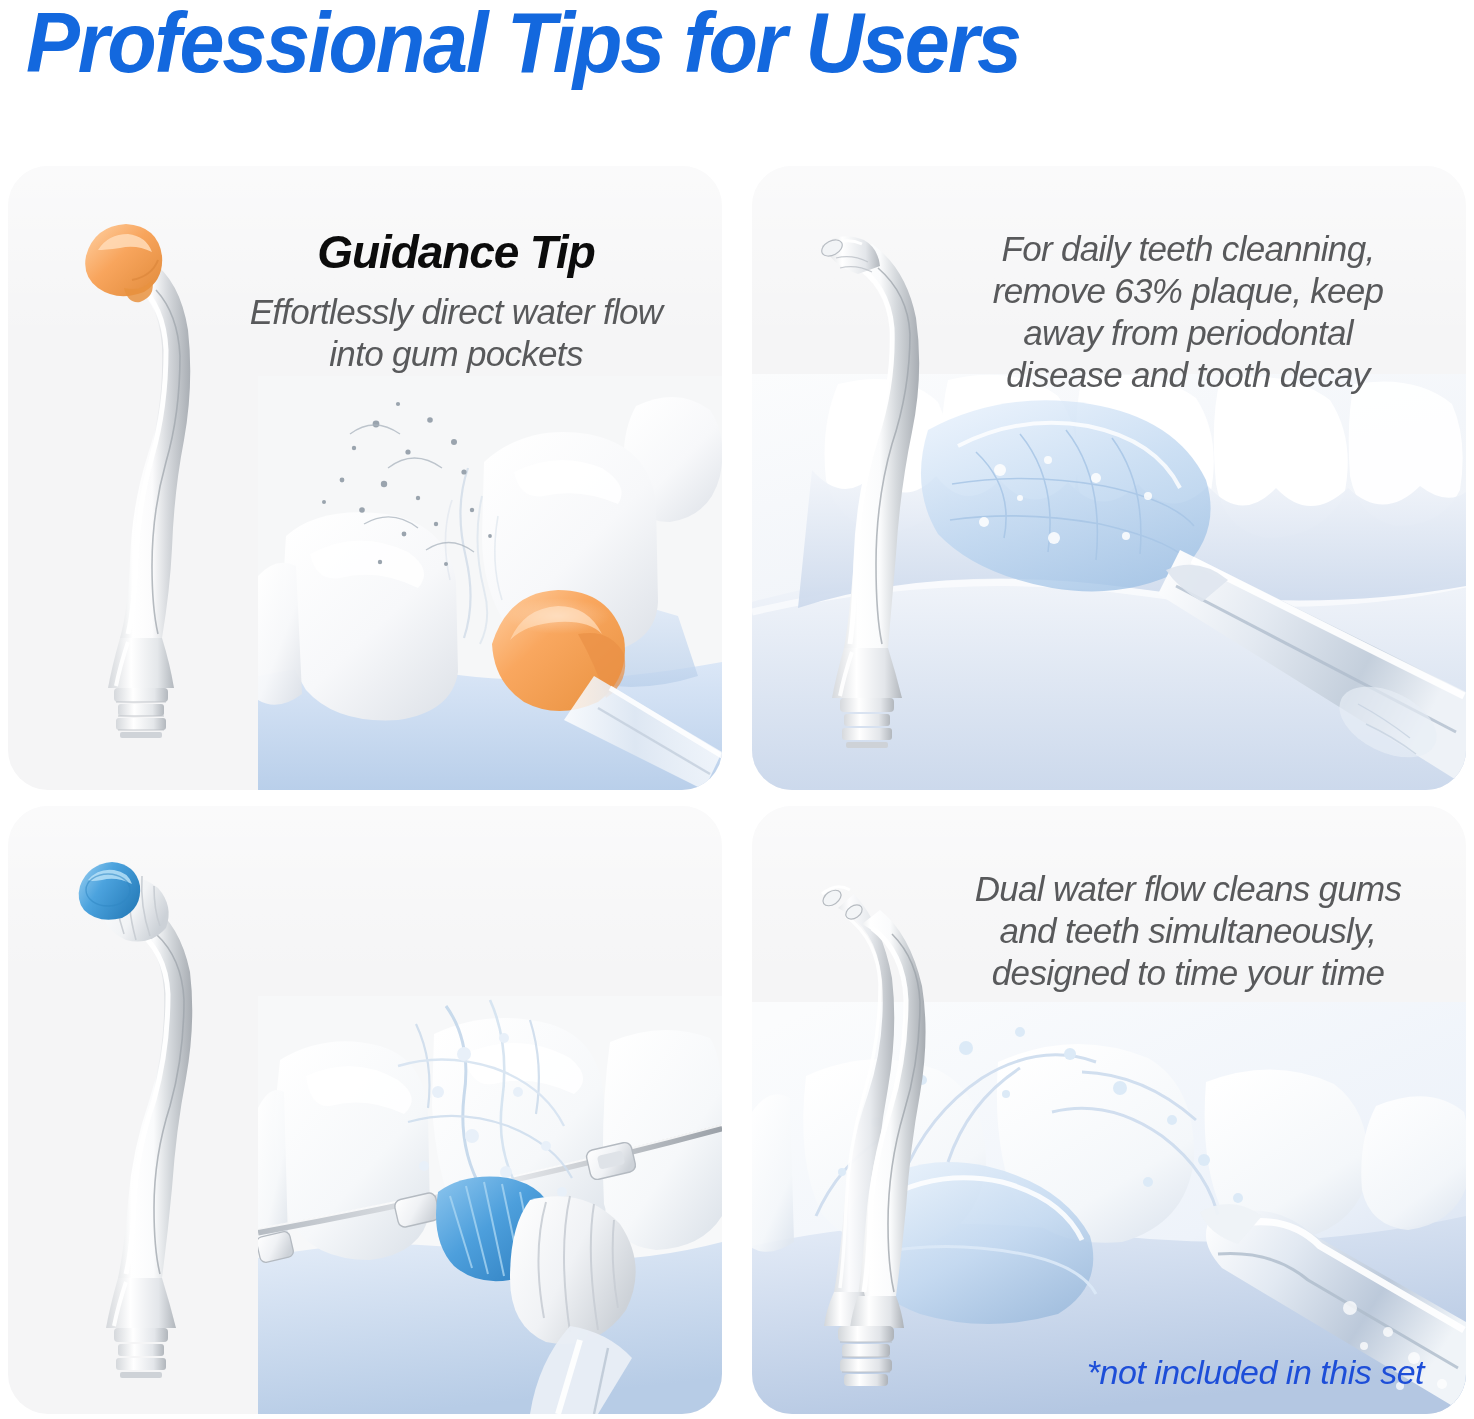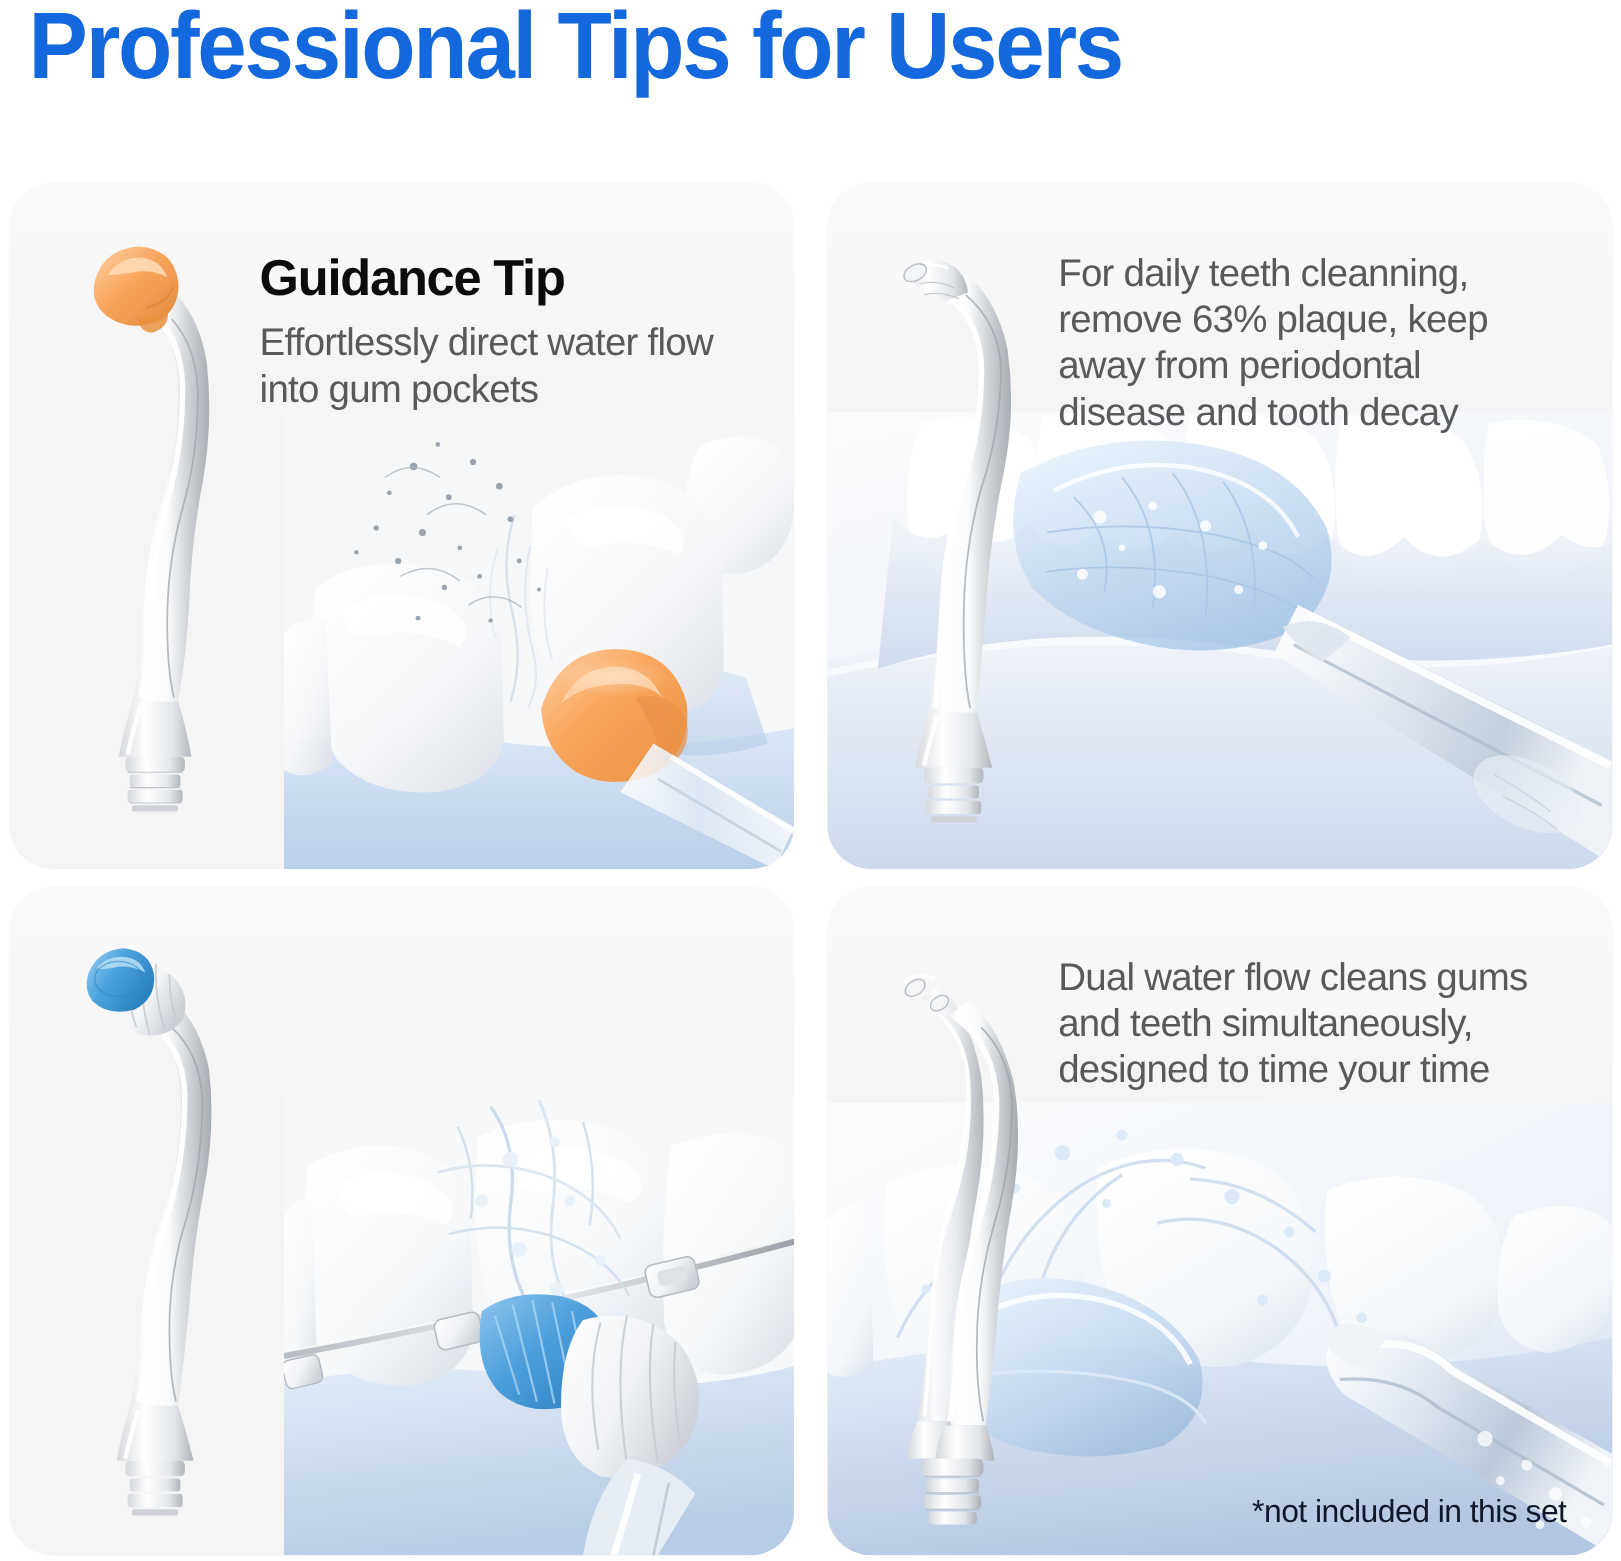--- a/index.html
+++ b/index.html
@@ -11,20 +11,21 @@
     background: #ffffff;
     font-family: "Liberation Sans", "DejaVu Sans", sans-serif;
     overflow: hidden;
   }
 
   .page {
     position: relative;
     width: 1474px;
     height: 1017px;
     background: #ffffff;
+    font-style: italic;
   }
 
   
   .page-title {
     position: absolute;
     left: 26px;
     top: -4px;
     font-size: 86px;
     font-weight: 700;
     letter-spacing: -2.2px;
@@ -40,20 +41,21 @@
     position: absolute;
     left: 8px;
     top: 166px;
     width: 1458px;
     height: 1248px;
     display: grid;
     grid-template-columns: 714px 714px;
     grid-template-rows: 624px 608px;
     column-gap: 30px;
     row-gap: 16px;
+    text-align: center;
   }
 
   .card {
     position: relative;
     border-radius: 40px;
     background: #f5f5f6;
     overflow: hidden;
   }
 
   
@@ -96,22 +98,22 @@
     color: #58595b;
     letter-spacing: -0.7px;
     line-height: 1.20;
   }
 
   .footnote {
     position: absolute;
     z-index: 8;
     right: 42px;
     bottom: 22px;
-    font-size: 29px;
-    color: #0f172a;
+    font-size: 34px;
+    color: #1d4ed8;
     letter-spacing: -0.5px;
     white-space: nowrap;
   }
 
   
   .nozzle {
     position: absolute;
     z-index: 5;
     left: 58px;
     top: 52px;

